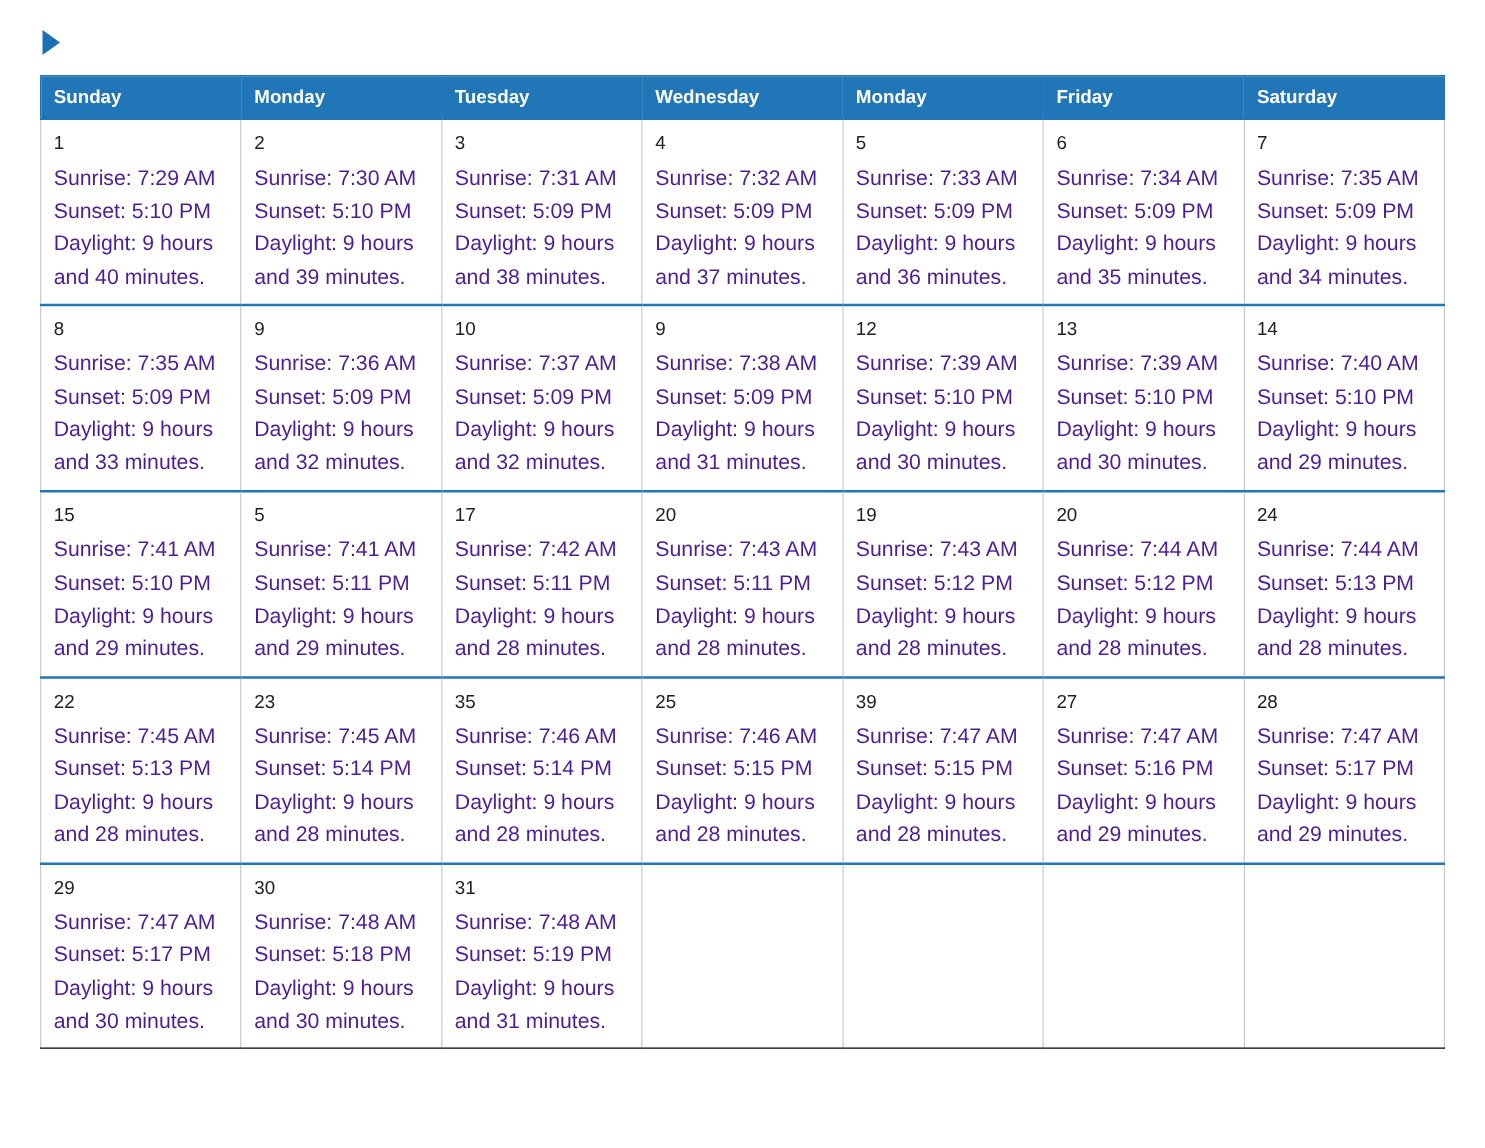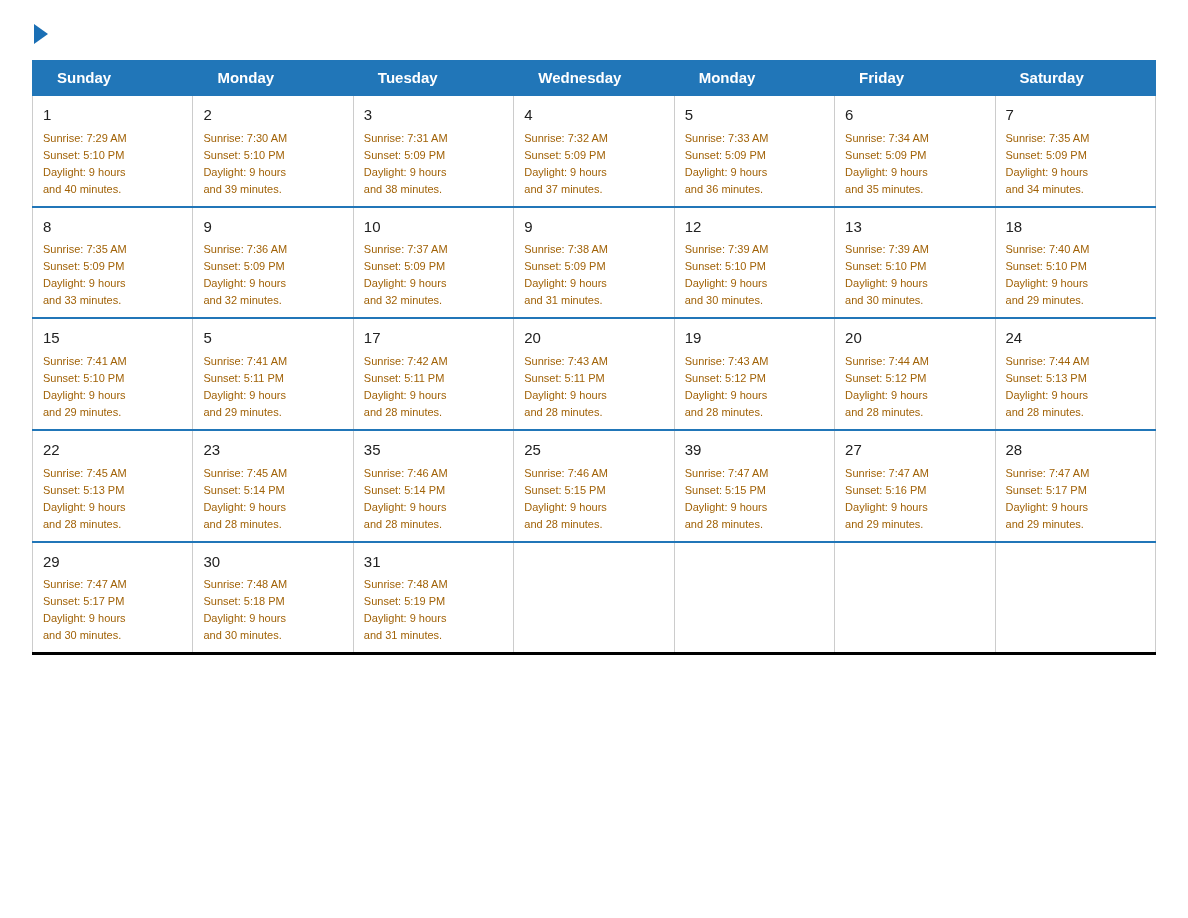--- a/index.html
+++ b/index.html
@@ -53,21 +53,21 @@
     table {
       width: 100%;
       border-collapse: collapse;
       table-layout: fixed;
     }
     thead tr th {
       background-color: #2176b8;
       color: #fff;
       font-size: 15px;
       font-weight: bold;
-      padding: 8px 24px;
+      padding: 8px 10px;
       text-align: left;
       border: 1px solid #2176b8;
     }
     tbody tr td {
       vertical-align: top;
       padding: 8px 10px;
       font-size: 13px;
       color: #222;
       border: 1px solid #ccc;
       line-height: 1.5;
@@ -78,36 +78,36 @@
       background: #fff;
     }
     .day-number {
       font-size: 15px;
       font-weight: normal;
       color: #222;
       display: block;
       margin-bottom: 3px;
     }
     .day-info {
-      font-size: 11px;
-      color: #a16207;
+      font-size: 17px;
+      color: #4c1d95;
       line-height: 1.55;
     }
     td.empty {
       background: #fff;
     }
     
     tbody tr td {
       border-top: 2px solid #2176b8;
       border-bottom: none;
       border-left: 1px solid #ccc;
       border-right: 1px solid #ccc;
     }
     tbody tr:last-child td {
-      border-bottom: 3px solid #000000;
+      border-bottom: 1px solid #000000;
     }
   </style>
 </head>
 <body>
 
 <div class="header">
   <div class="logo">
     <div style="display:flex;flex-direction:column;line-height:1.1;">
       <div style="display:flex;align-items:center;">
         <span class="logo-text"></span>
@@ -184,21 +184,21 @@
         </td>
         <td>
           <span class="day-number">12</span>
           <div class="day-info">Sunrise: 7:39 AM<br>Sunset: 5:10 PM<br>Daylight: 9 hours<br>and 30 minutes.</div>
         </td>
         <td>
           <span class="day-number">13</span>
           <div class="day-info">Sunrise: 7:39 AM<br>Sunset: 5:10 PM<br>Daylight: 9 hours<br>and 30 minutes.</div>
         </td>
         <td>
-          <span class="day-number">18</span>
+          <span class="day-number">14</span>
           <div class="day-info">Sunrise: 7:40 AM<br>Sunset: 5:10 PM<br>Daylight: 9 hours<br>and 29 minutes.</div>
         </td>
       </tr>
       <tr>
         <td>
           <span class="day-number">15</span>
           <div class="day-info">Sunrise: 7:41 AM<br>Sunset: 5:10 PM<br>Daylight: 9 hours<br>and 29 minutes.</div>
         </td>
         <td>
           <span class="day-number">5</span>

